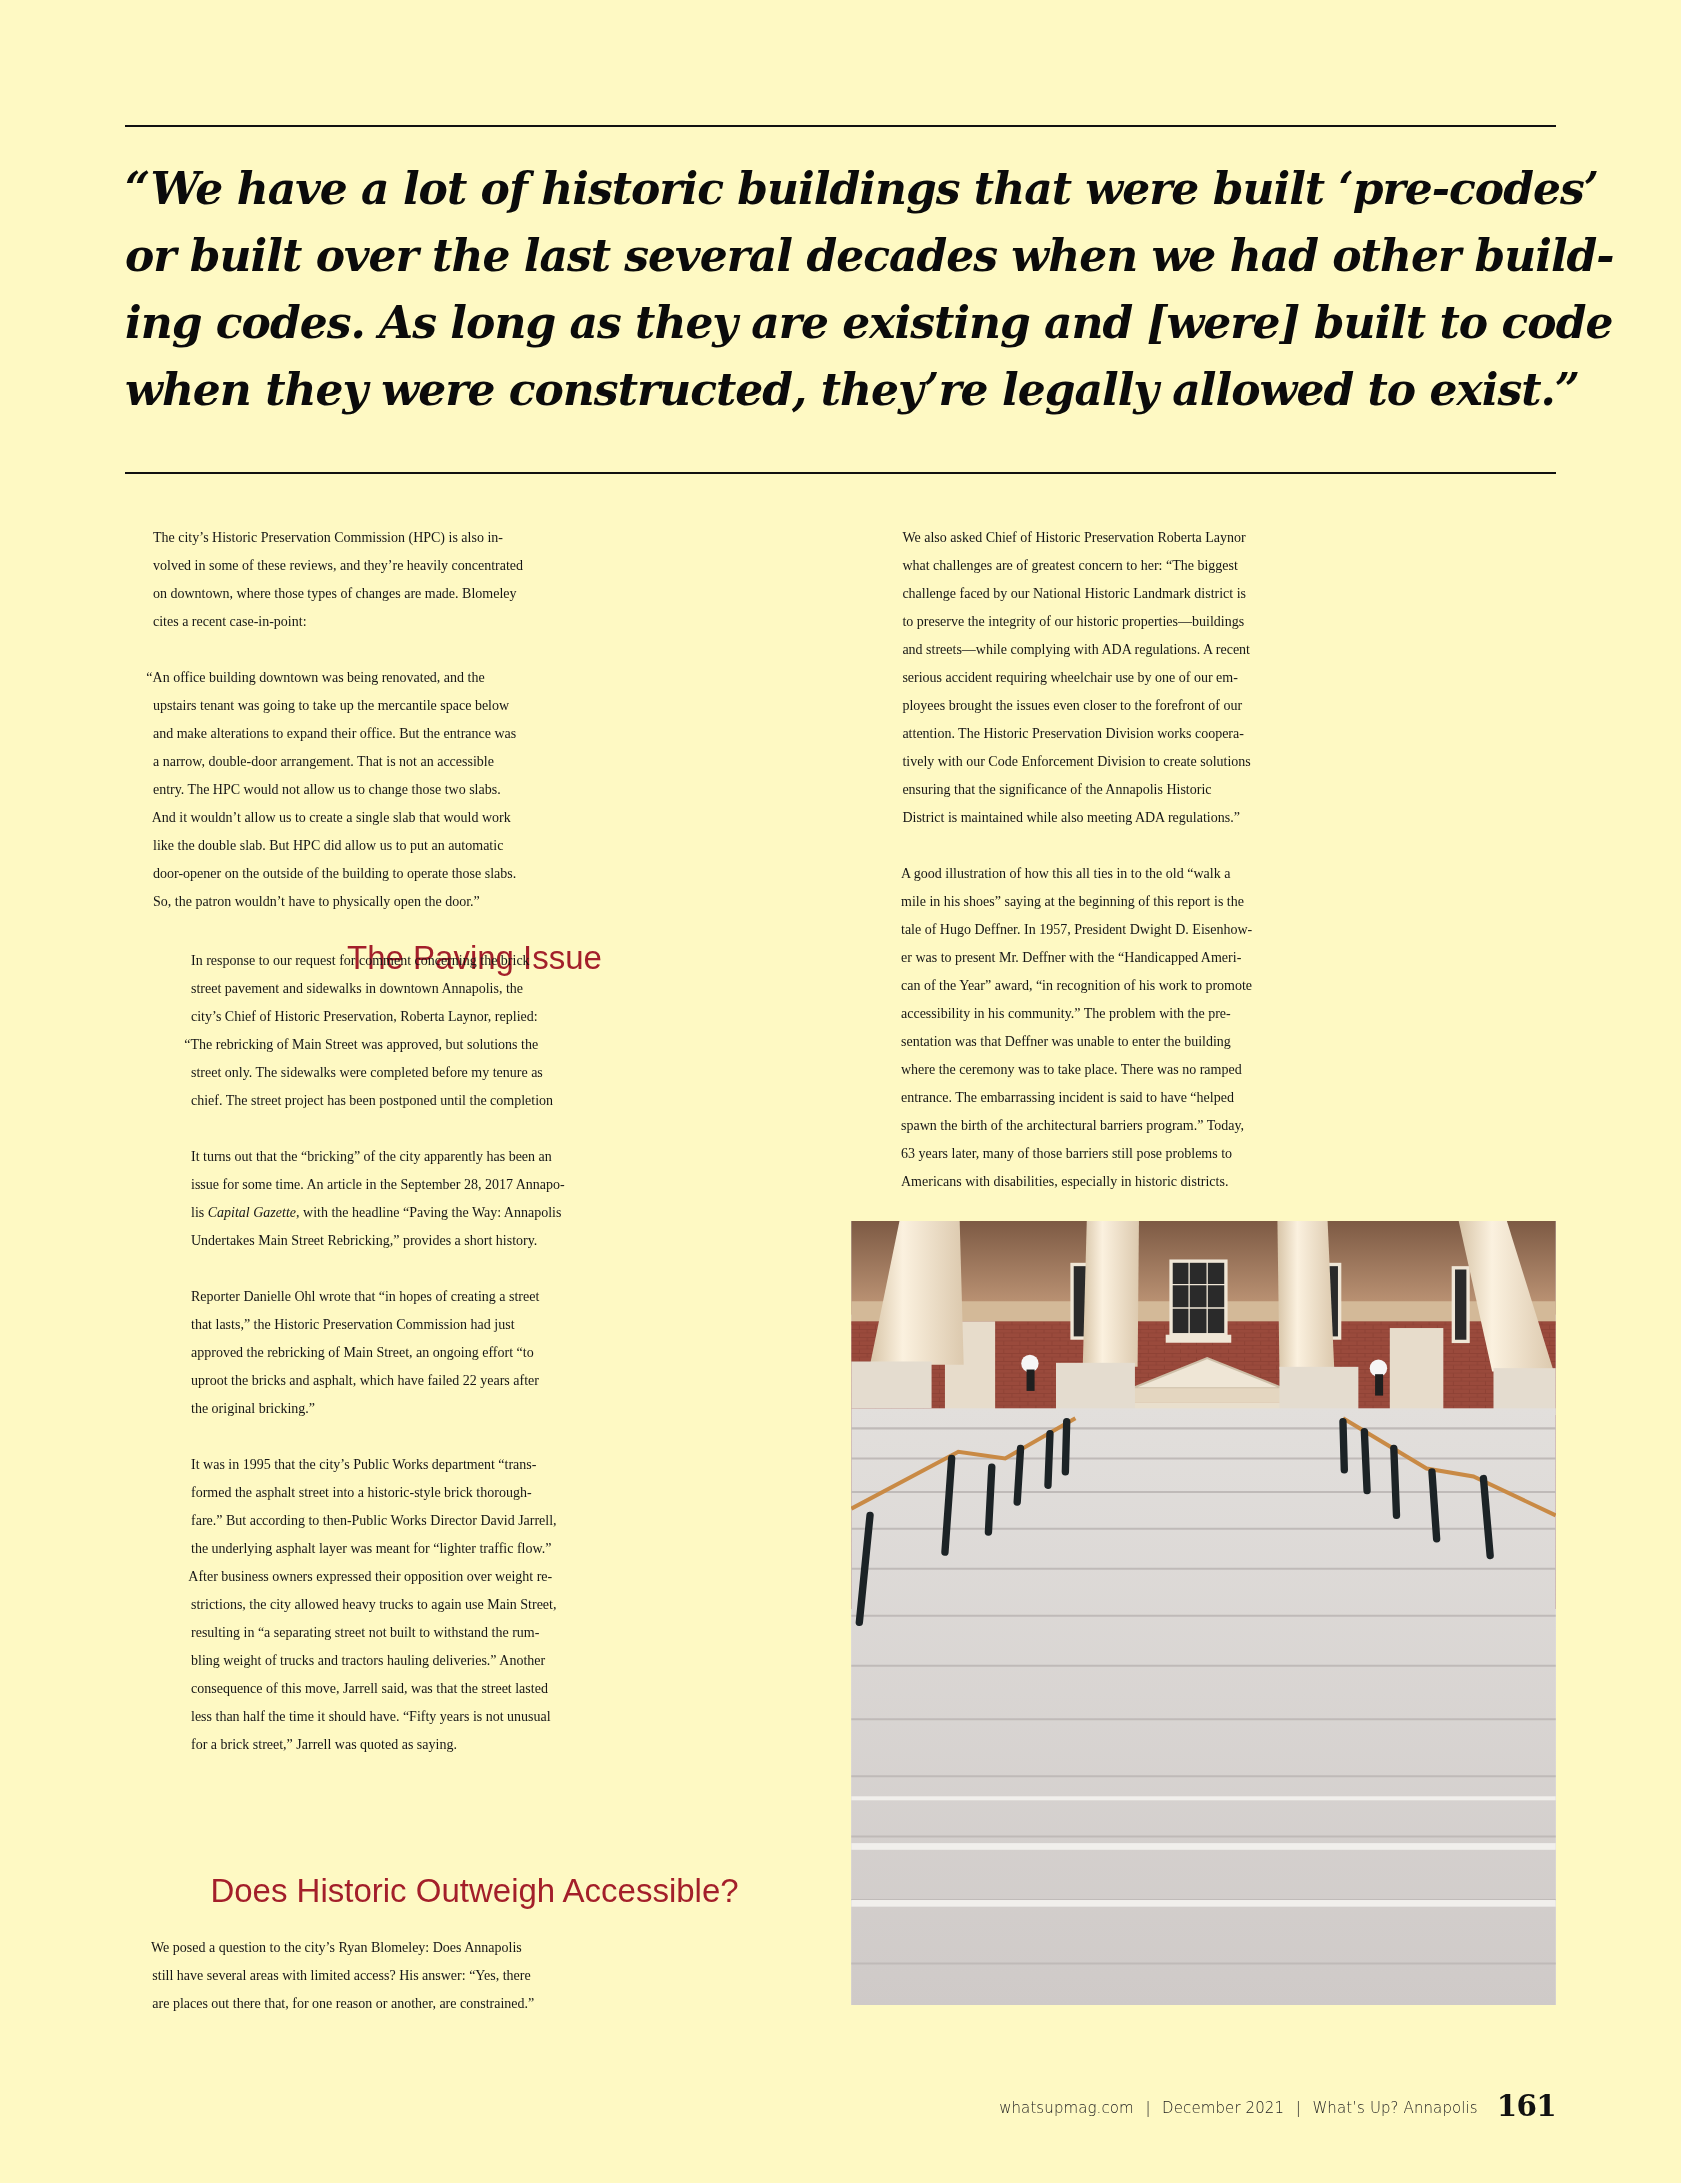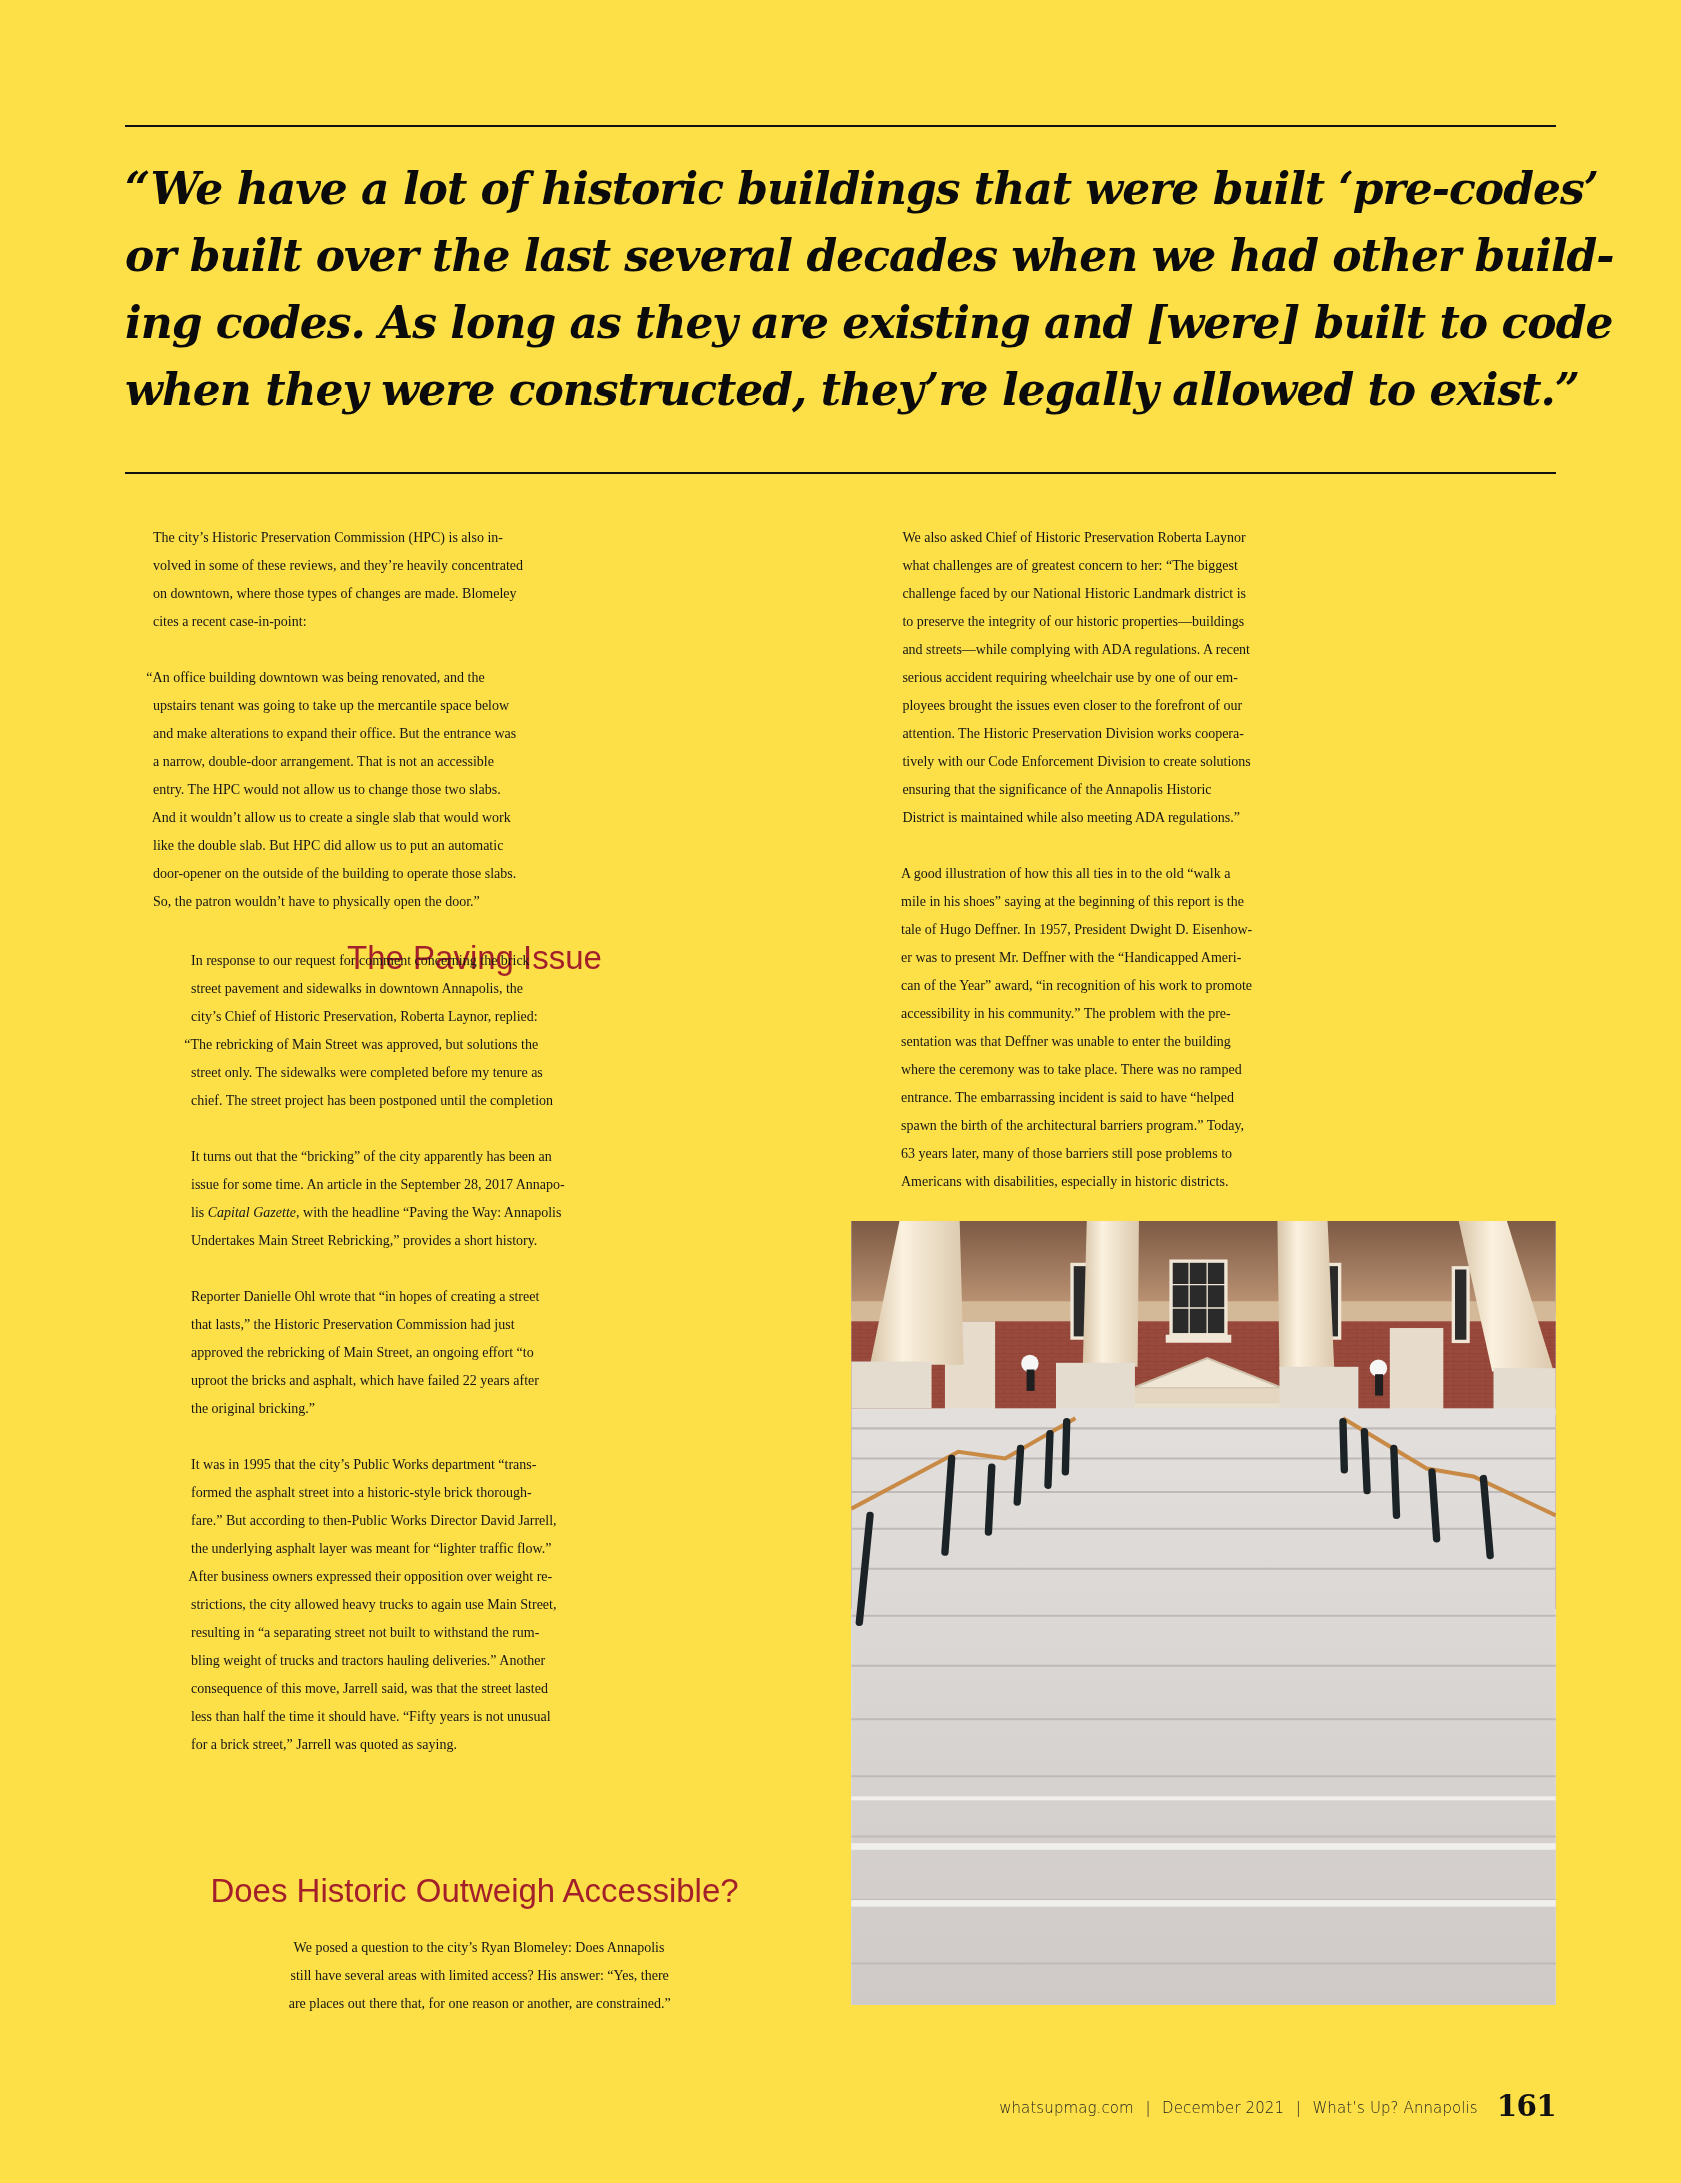--- a/index.html
+++ b/index.html
@@ -1,17 +1,17 @@
 <!DOCTYPE html>
 <html style="font-size:10.7px"><head>
 <meta charset="utf-8">
 <style>
   html, body { margin: 0; padding: 0; background: #ffffff; }
   body { width: 1681px; height: 2183px; position: relative; overflow: hidden; }
-  .page { position: absolute; left: 0; top: 0; width: 1681px; height: 2183px; background: #fde047; }
+  .page { position: absolute; left: 0; top: 0; width: 1681px; height: 2183px; background: #fef9c3; }
   .rule { position: absolute; left: 125px; width: 1431px; height: 2px; background: #111; }
   .pullquote {
     position: absolute; left: 125px; top: 155px; width: 1431px;
     font-family: "DejaVu Serif", "Liberation Serif", serif;
     font-style: italic; font-weight: bold;
     font-size: 44px; line-height: 67px; color: #0b0b0b;
     text-align: center; letter-spacing: -1px;
   }
   .pullquote span { display: block; white-space: nowrap; }
   .col { position: absolute; font-family: "Liberation Serif", "DejaVu Serif", serif;
@@ -121,21 +121,21 @@
       <span class="line">resulting in “a separating street not built to withstand the rum-</span>
       <span class="line">bling weight of trucks and tractors hauling deliveries.” Another</span>
       <span class="line">consequence of this move, Jarrell said, was that the street lasted</span>
       <span class="line">less than half the time it should have. “Fifty years is not unusual</span>
       <span class="line">for a brick street,” Jarrell was quoted as saying.</span>
     </p>
   </div>
 
   <h2 class="heading heading-does">Does Historic Outweigh Accessible?</h2>
 
-  <div class="col" style="left:151px; top:1934px; width:656px;text-align:center;">
+  <div class="col" style="left:151px; top:1934px; width:656px;">
     <p>
       <span class="line">We posed a question to the city’s Ryan Blomeley: Does Annapolis</span>
       <span class="line" style="padding-left:1.3px">still have several areas with limited access? His answer: “Yes, there</span>
       <span class="line" style="padding-left:1.3px">are places out there that, for one reason or another, are constrained.”</span>
     </p>
   </div>
 
   <div class="col right-col">
     <p style="padding-left:9.4px">
       <span class="line">We also asked Chief of Historic Preservation Roberta Laynor</span>

